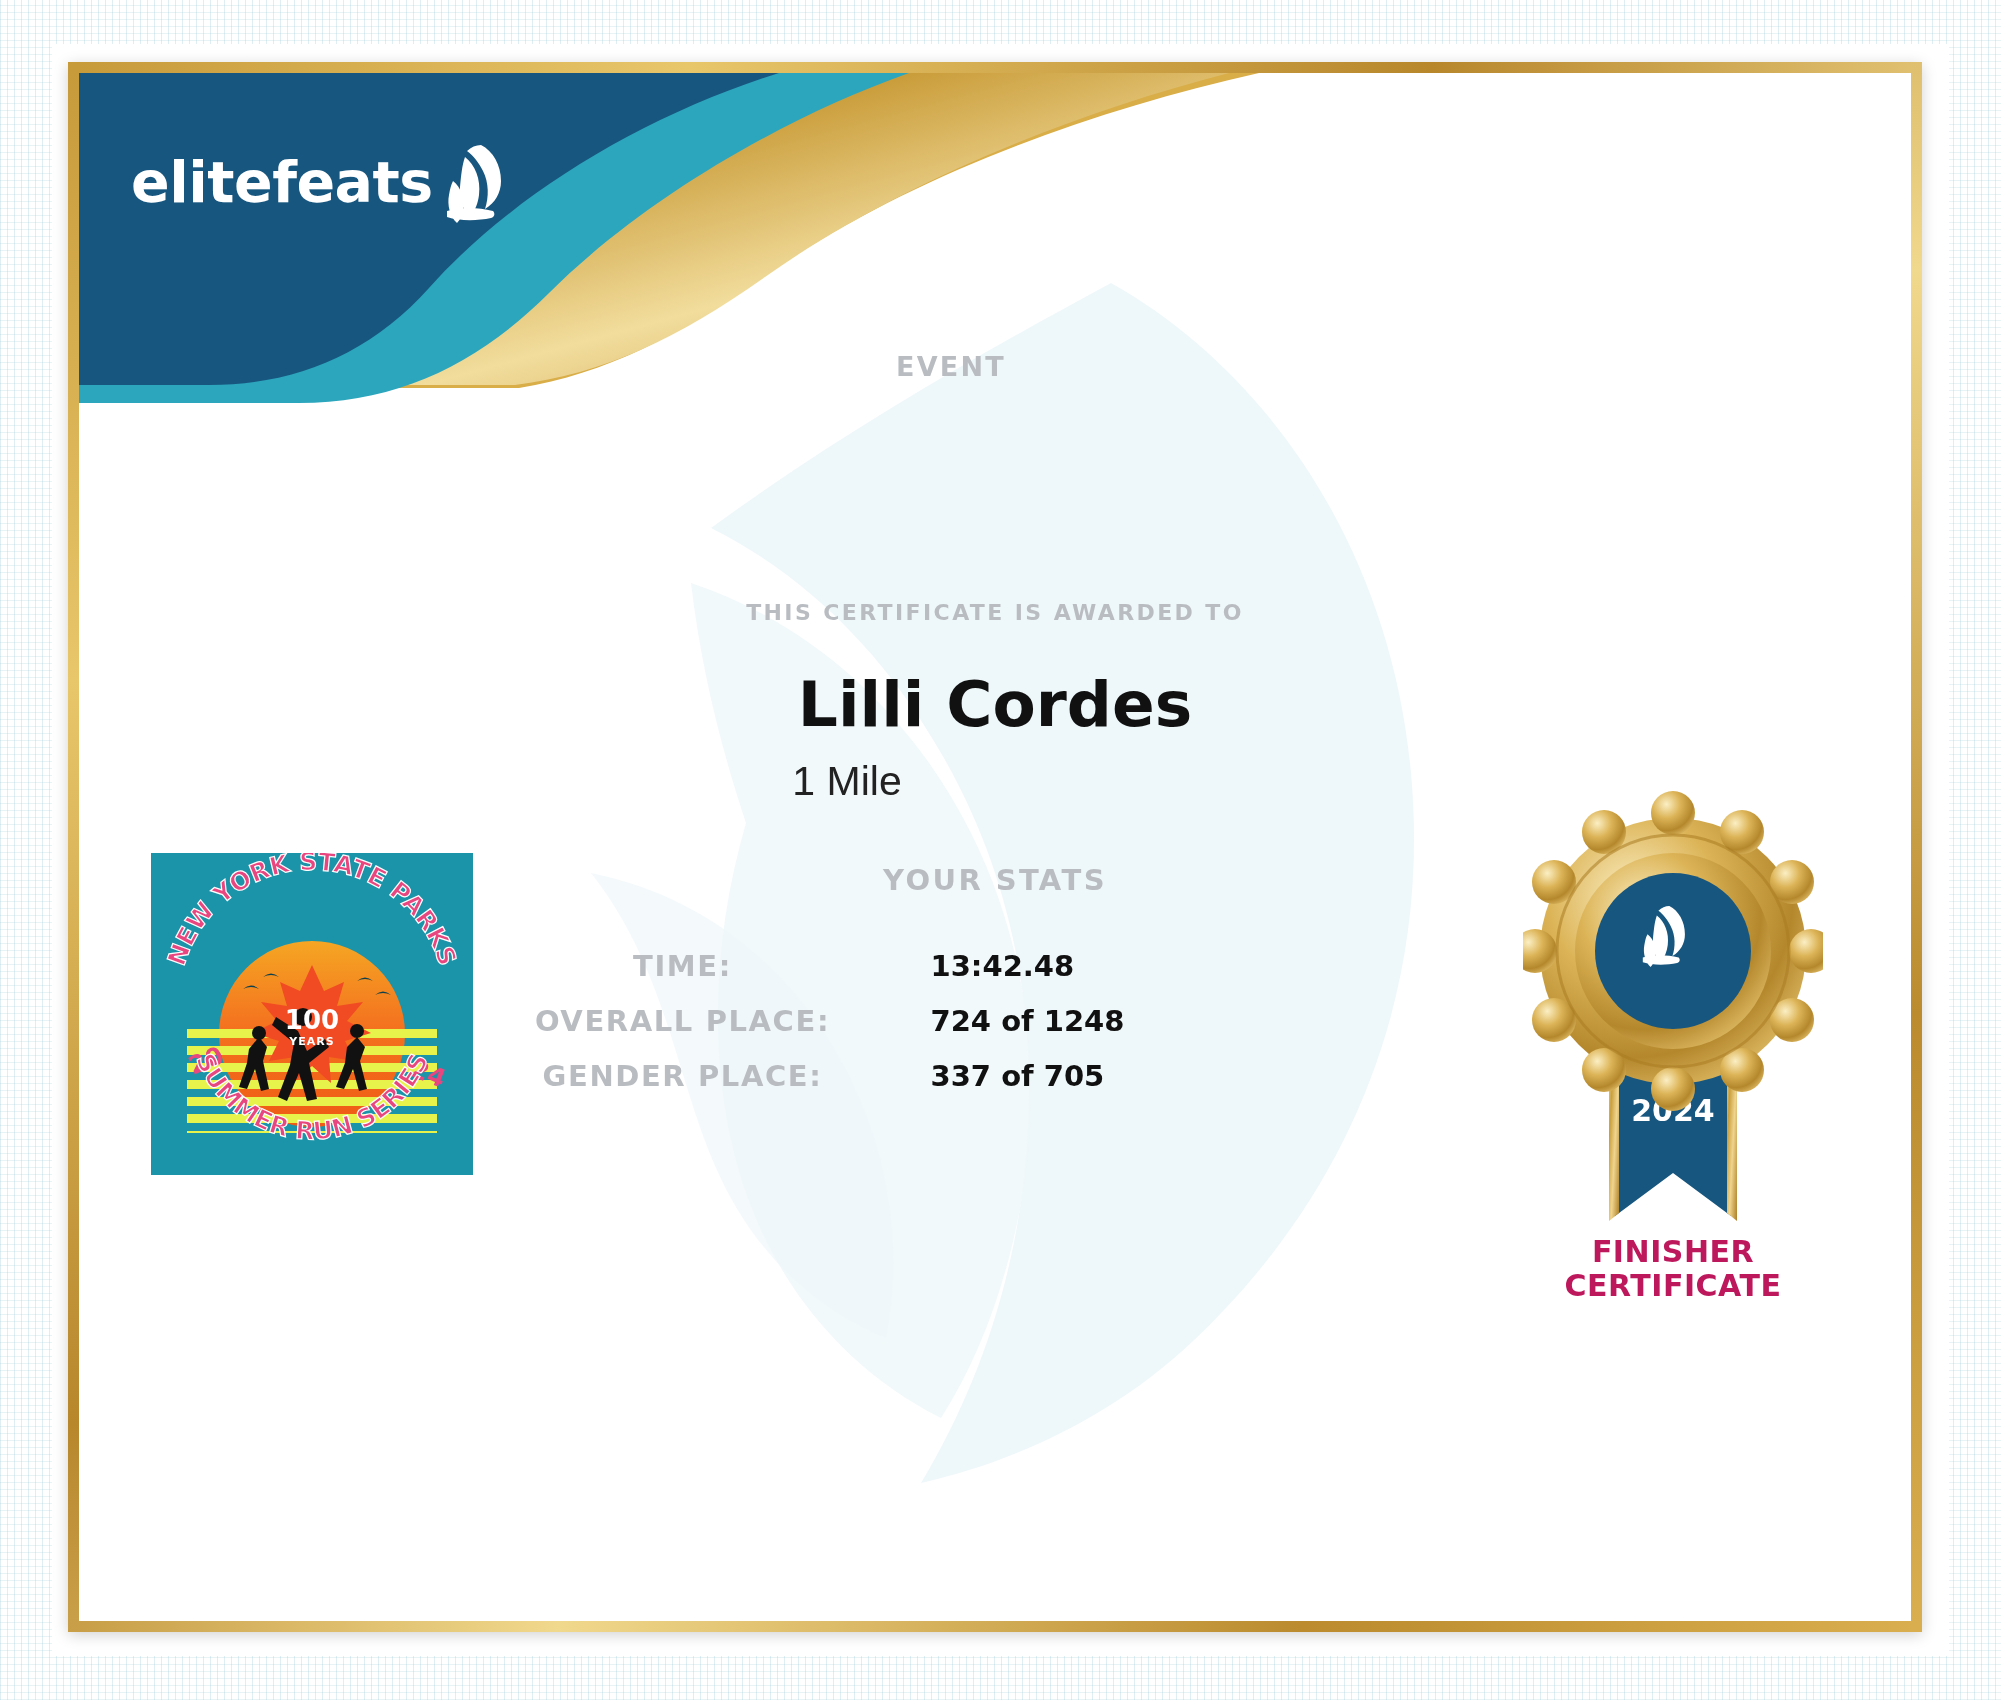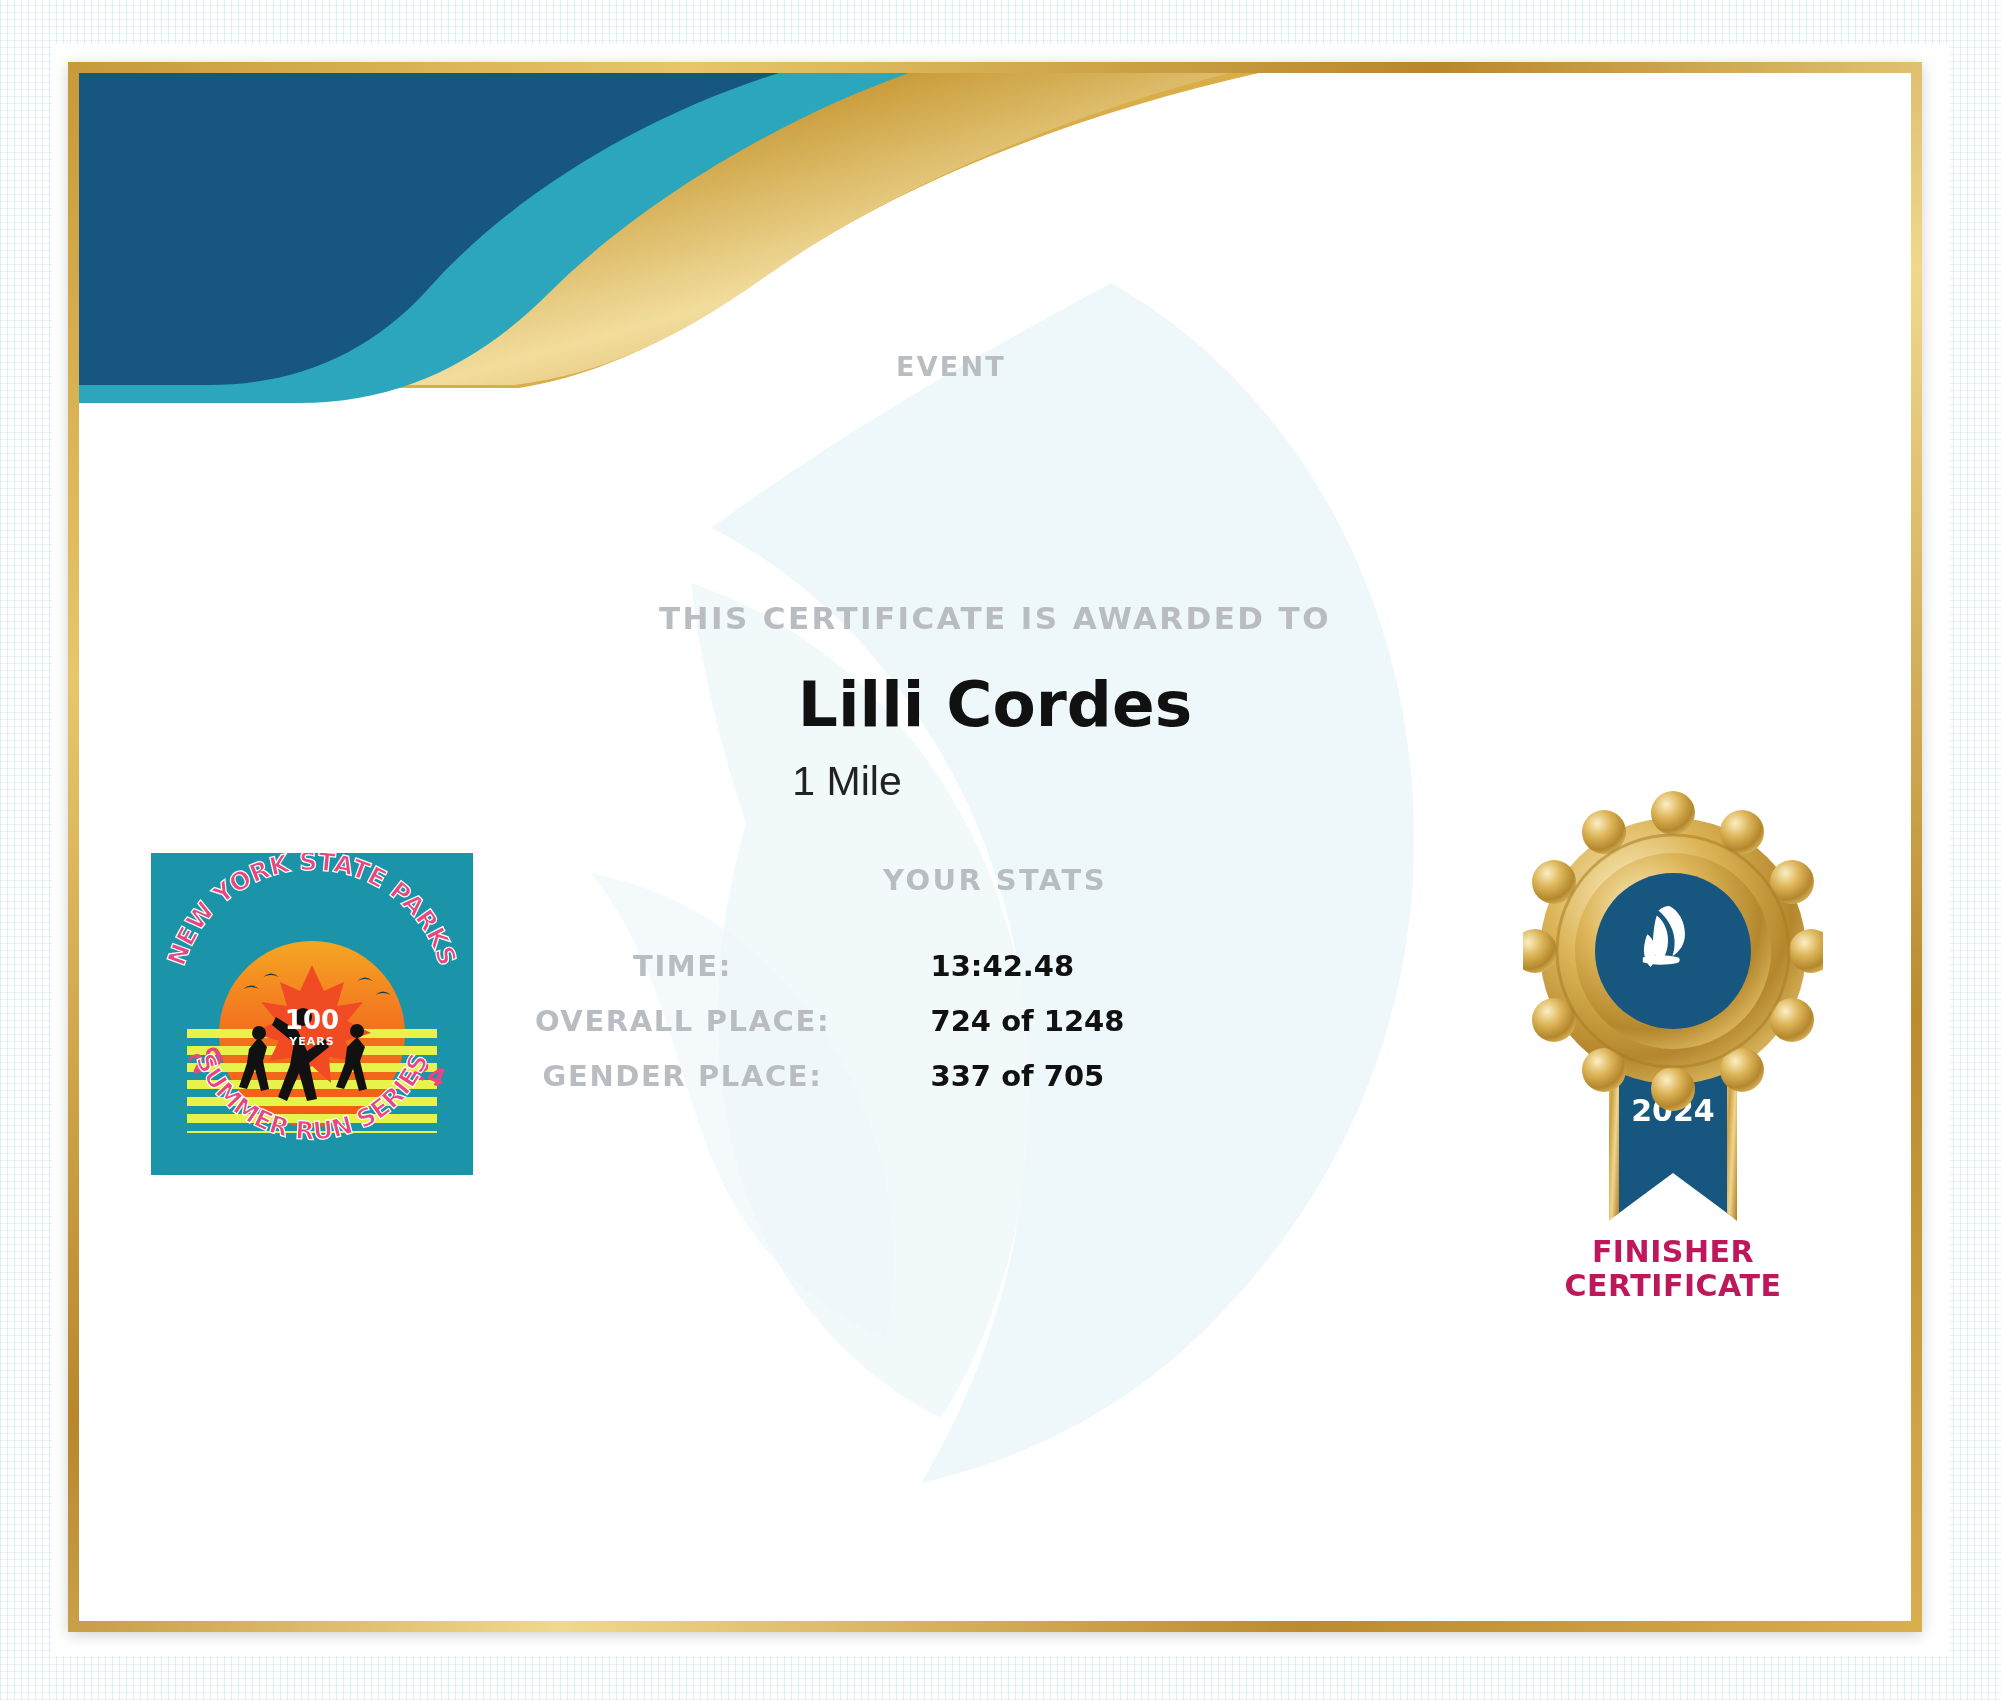--- a/index.html
+++ b/index.html
@@ -112,21 +112,21 @@
     text-align: center;
     color: #1a1a1a;
     font-size: 33px;
     font-weight: bold;
     font-family: "DejaVu Sans", sans-serif;
   }
   .awarded-label {
     position: absolute;
     left: 0; top: 527px;
     width: 1832px;
-    font-size: 31px;
+    font-size: 22px;
     letter-spacing: 2.4px;
   }
   .recipient {
     position: absolute;
     left: 0; top: 595px;
     width: 1832px;
     text-align: center;
     color: #111111;
     font-size: 63px;
     font-weight: bold;
@@ -266,20 +266,31 @@
     <defs>
       <linearGradient id="goldgrad" x1="0" y1="0" x2="1" y2="1">
         <stop offset="0%" stop-color="#e9c878"></stop>
         <stop offset="35%" stop-color="#c89a36"></stop>
         <stop offset="65%" stop-color="#f2dd9d"></stop>
         <stop offset="100%" stop-color="#bd8c2c"></stop>
       </linearGradient>
     </defs>
   </svg>
 
+  <div class="logo-wrap">
+    <span class="logo-text">elitefeats</span>
+    <svg width="72" height="82" viewBox="0 0 72 82">
+      <g fill="#ffffff">
+        <path d="M44 4 C56 10 64 24 64 40 C64 52 58 62 48 68 C52 56 52 42 46 30 C42 22 36 14 30 10 C34 6 39 4 44 4 Z"></path>
+        <path d="M28 16 C38 24 44 38 42 54 C41 62 38 70 33 76 C26 70 22 58 23 46 C24 36 25 24 28 16 Z"></path>
+        <path d="M16 40 C24 46 28 58 26 70 C25 75 23 79 20 82 C13 76 10 64 12 54 C13 48 14 44 16 40 Z"></path>
+        <path d="M10 70 C24 66 40 66 56 70 C58 72 58 76 54 77 C40 80 22 80 10 76 Z"></path>
+      </g>
+    </svg>
+  </div>
 
   <div class="label event-label">EVENT</div>
 
   <div class="label awarded-label">THIS CERTIFICATE IS AWARDED TO</div>
   <div class="recipient">Lilli Cordes</div>
   <div class="distance">1 Mile</div>
 
   <div class="label stats-label">YOUR STATS</div>
   <div class="stats-list">
     <div class="stat-row">

